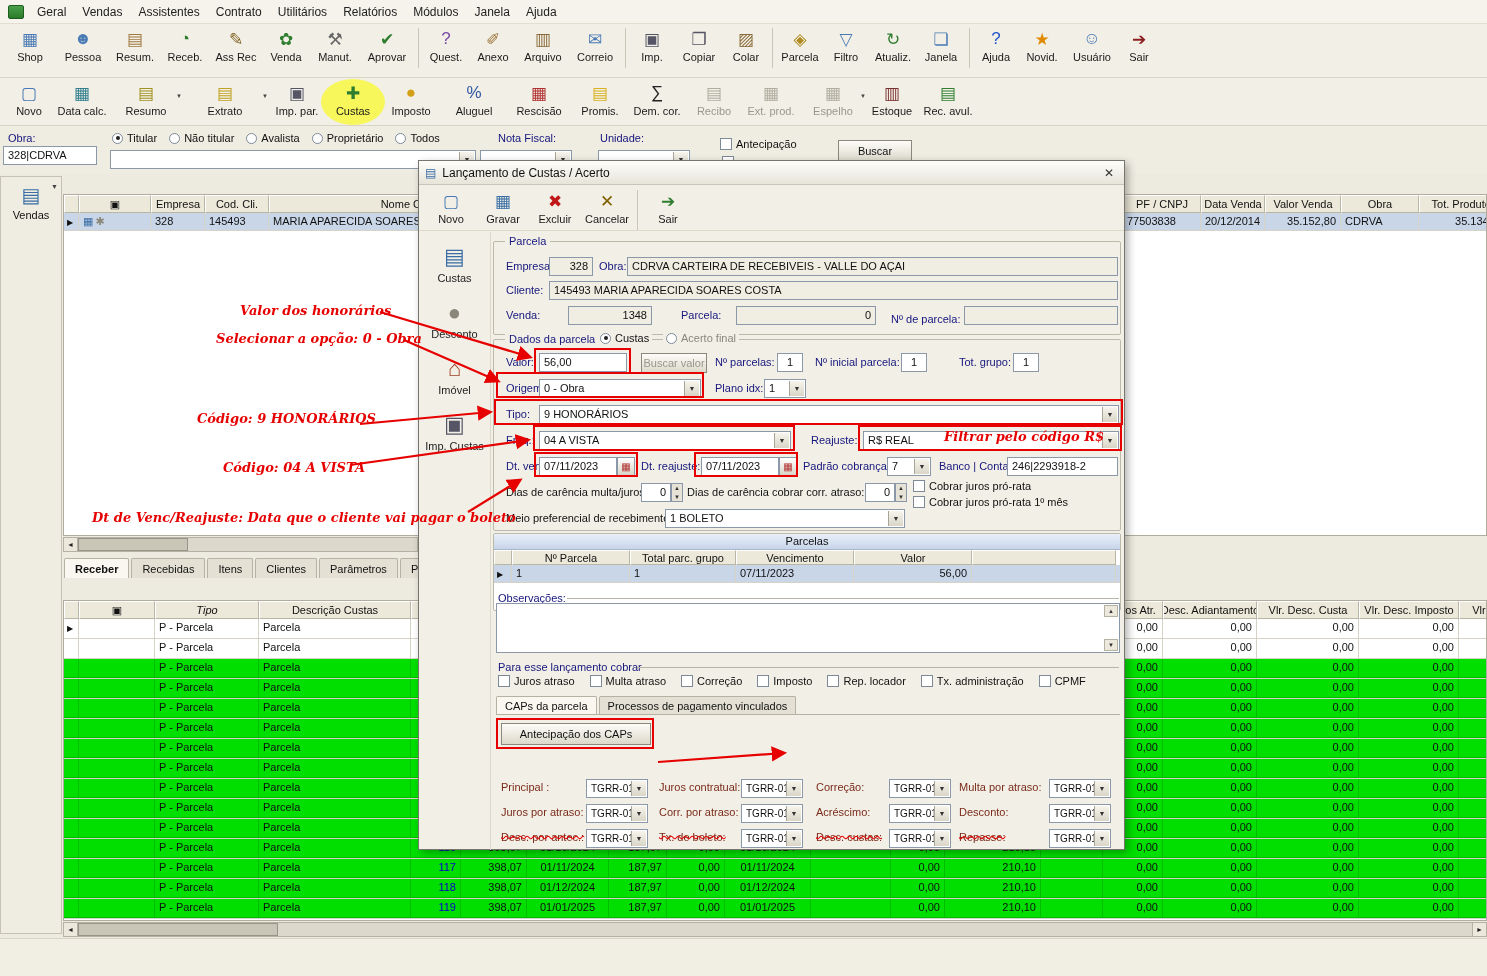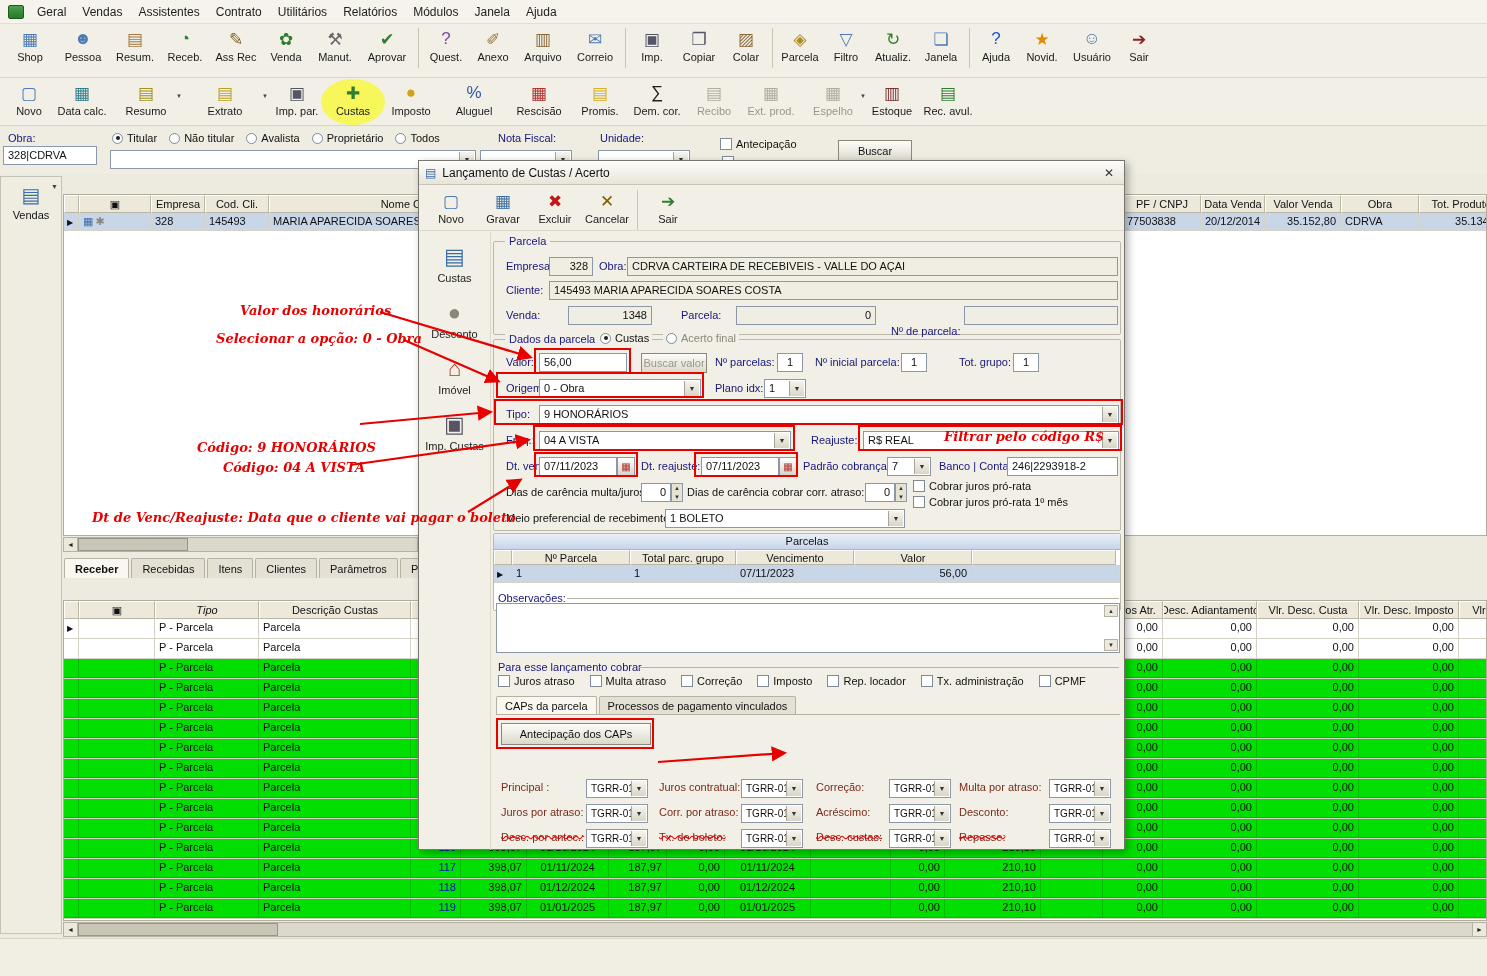--- a/index.html
+++ b/index.html
@@ -794,21 +794,21 @@
     <span class="dlabel" style="left:87px;top:99px">Empresa:</span>
     <div class="dfield ro right" style="left:130px;top:96px;width:44px">328</div>
     <span class="dlabel" style="left:180px;top:99px">Obra:</span>
     <div class="dfield ro" style="left:208px;top:96px;width:491px">CDRVA  CARTEIRA DE RECEBIVEIS - VALLE DO AÇAI</div>
     <span class="dlabel" style="left:87px;top:123px">Cliente:</span>
     <div class="dfield ro" style="left:130px;top:120px;width:569px">145493  MARIA APARECIDA SOARES COSTA</div>
     <span class="dlabel" style="left:87px;top:148px">Venda:</span>
     <div class="dfield ro right" style="left:149px;top:145px;width:84px">1348</div>
     <span class="dlabel" style="left:262px;top:148px">Parcela:</span>
     <div class="dfield ro right" style="left:317px;top:145px;width:140px">0</div>
-    <span class="dlabel" style="left:472px;top:164px">Nº de parcela:</span>
+    <span class="dlabel" style="left:472px;top:152px">Nº de parcela:</span>
     <div class="dfield ro" style="left:545px;top:145px;width:154px"></div>
 
     <div class="group" style="left:74px;top:178px;width:628px;height:192px"></div>
     <span class="legend" style="left:86px;top:172px">Dados da parcela</span>
     <span class="radio-wrap onbox" style="position:absolute;left:178px;top:171px">
         <span class="radio sel"></span>
         <span>Custas</span>
       </span>
     <span class="radio-wrap onbox" style="position:absolute;left:244px;top:171px">
         <span class="radio"></span>
@@ -971,21 +971,21 @@
   <div class="redbox" style="left:496px;top:372px;width:208px;height:26px"></div>
   <div class="redbox" style="left:494px;top:399px;width:629px;height:26px"></div>
   <div class="redbox" style="left:533px;top:425px;width:262px;height:26px"></div>
   <div class="redbox" style="left:858px;top:425px;width:264px;height:26px"></div>
   <div class="redbox" style="left:534px;top:452px;width:104px;height:25px"></div>
   <div class="redbox" style="left:694px;top:452px;width:104px;height:25px"></div>
   <div class="redbox" style="left:496px;top:718px;width:158px;height:31px"></div>
 
   <span class="annot" style="left:240px;top:303px">Valor dos honorários</span>
   <span class="annot" style="left:216px;top:331px">Selecionar a opção: 0 - Obra</span>
-  <span class="annot" style="left:197px;top:440px">Código: 9 HONORÁRIOS</span>
+  <span class="annot" style="left:197px;top:411px">Código: 9 HONORÁRIOS</span>
   <span class="annot" style="left:223px;top:460px">Código: 04 A VISTA</span>
   <span class="annot" style="left:92px;top:510px">Dt de Venc/Reajuste: Data que o cliente vai pagar o boleto</span>
   <span class="annot" style="left:944px;top:429px">Filtrar pelo código R$</span>
 
   <svg id="annot-svg" width="1487" height="976">
     <defs>
       <marker id="ah" viewBox="0 0 10 10" refX="8" refY="5" markerWidth="7" markerHeight="7" orient="auto">
         <path d="M0,0 L10,5 L0,10 z" fill="#e60000"></path>
       </marker>
     </defs>

